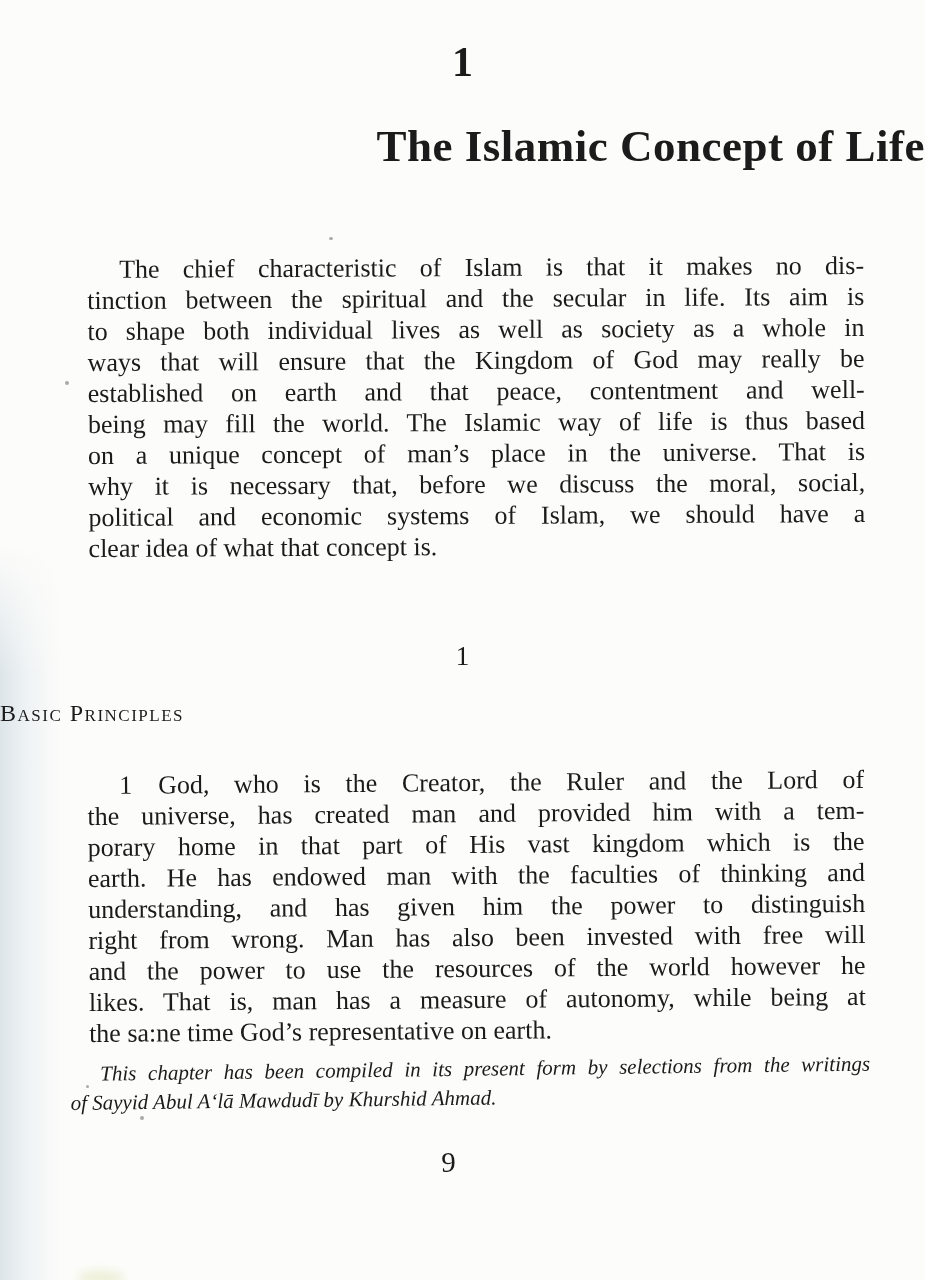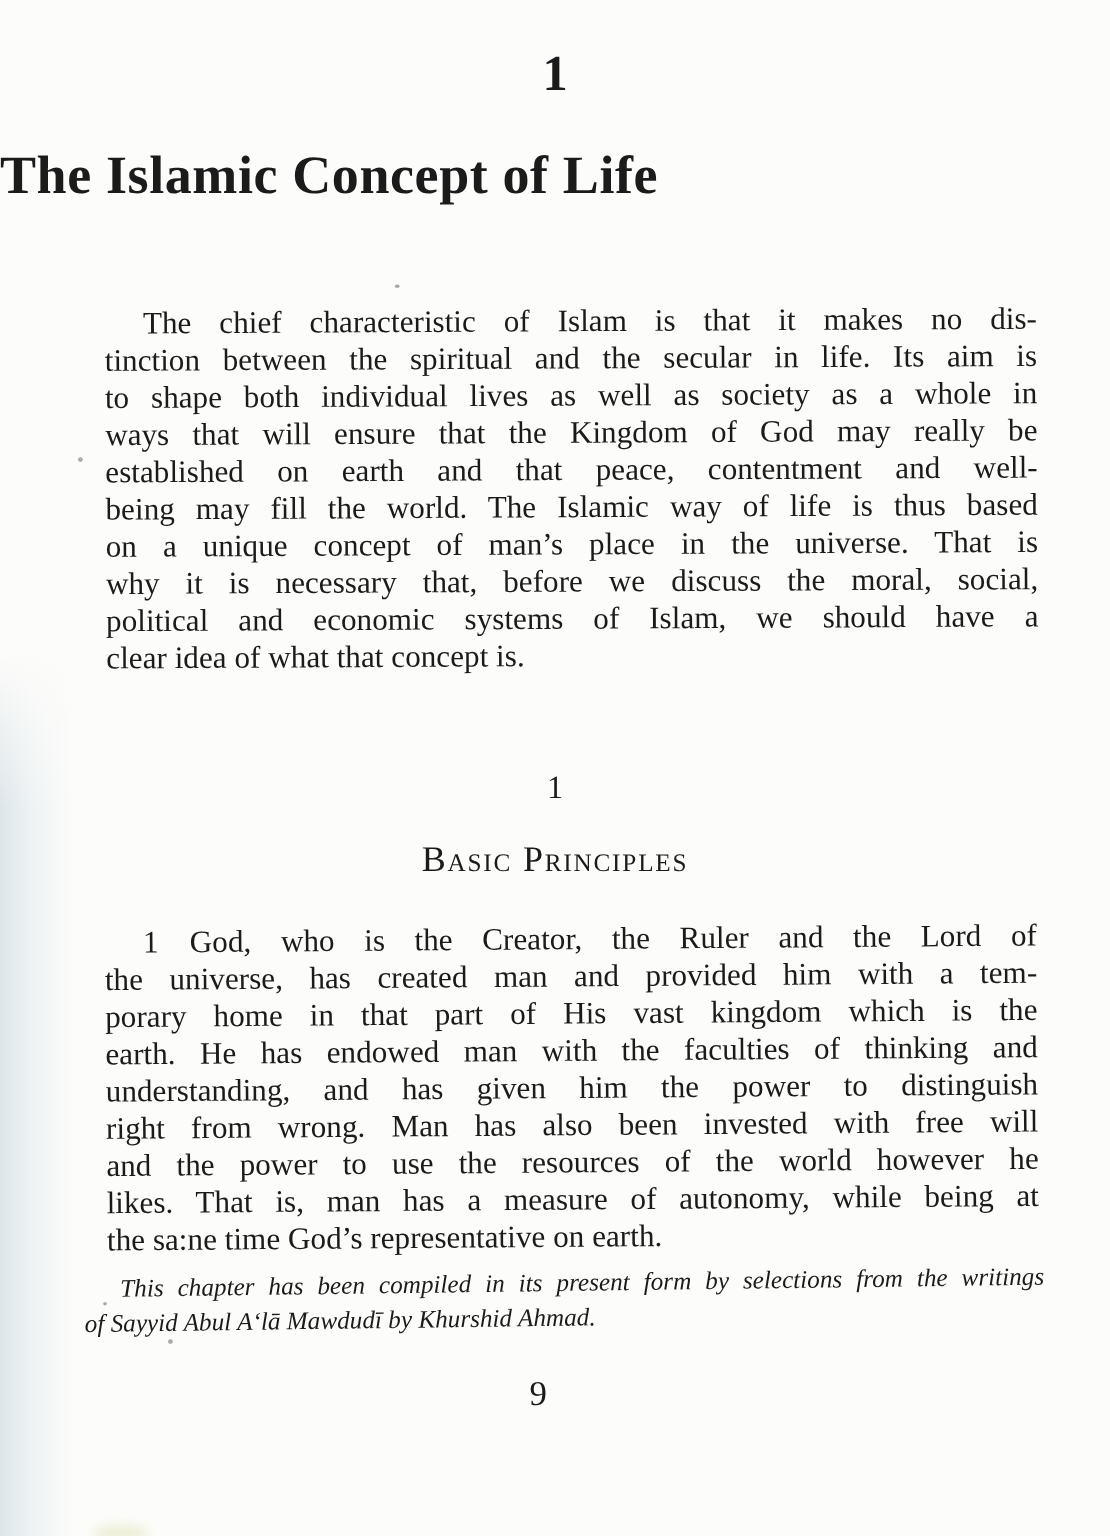--- a/index.html
+++ b/index.html
@@ -40,21 +40,21 @@
     position: absolute;
     top: 38px; left: 0; width: 100%;
     text-align: center;
     font-weight: bold;
     font-size: 42px;
   }
   .title {
     position: absolute;
     top: 120px; left: 0; width: 100%;
     margin: 0;
-    text-align: left;
+    text-align: right;
     font-weight: bold;
     font-size: 45px;
     letter-spacing: 0.5px;
   }
   .para {
     position: absolute;
     left: 87px; width: 777px;
     font-size: 26px;
     line-height: 31px;
   }
@@ -71,22 +71,21 @@
   .para .tline:first-child { text-indent: 32px; }
   .section-number {
     position: absolute;
     top: 641px; left: 0; width: 100%;
     text-align: center;
     font-size: 27px;
   }
   .section-heading {
     position: absolute;
     top: 700px; left: 0; width: 100%;
-    text-align: center;
-    font-size: 30px;
+    font-size: 24px;
     font-variant: small-caps;
     letter-spacing: 1.5px;
   }
   .footnote {
     position: absolute;
     left: 70px; top: 1060px; width: 800px;
     font-style: italic;
     font-size: 21px;
     line-height: 29px;
     transform: rotate(-0.75deg);

